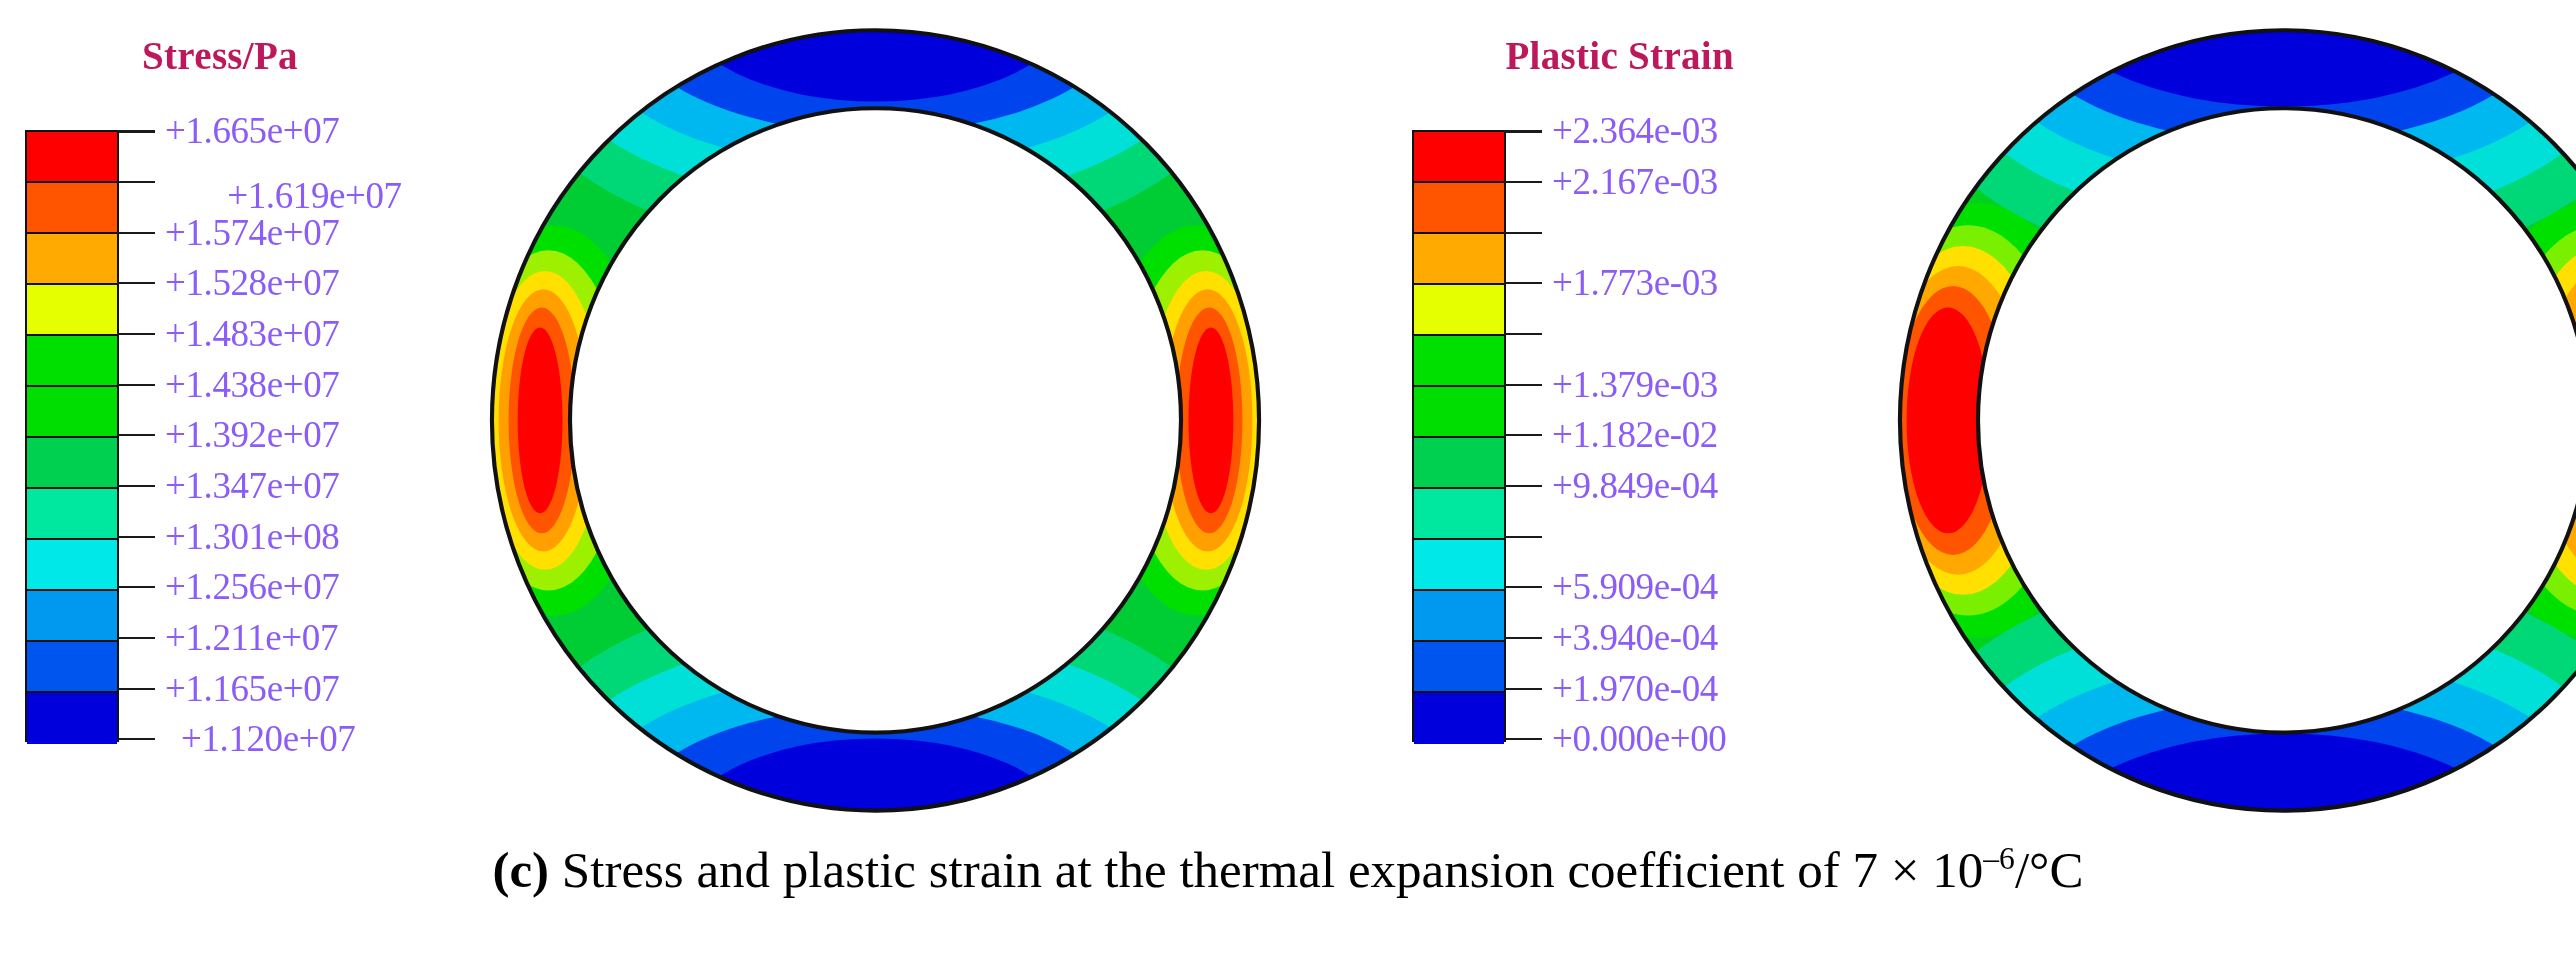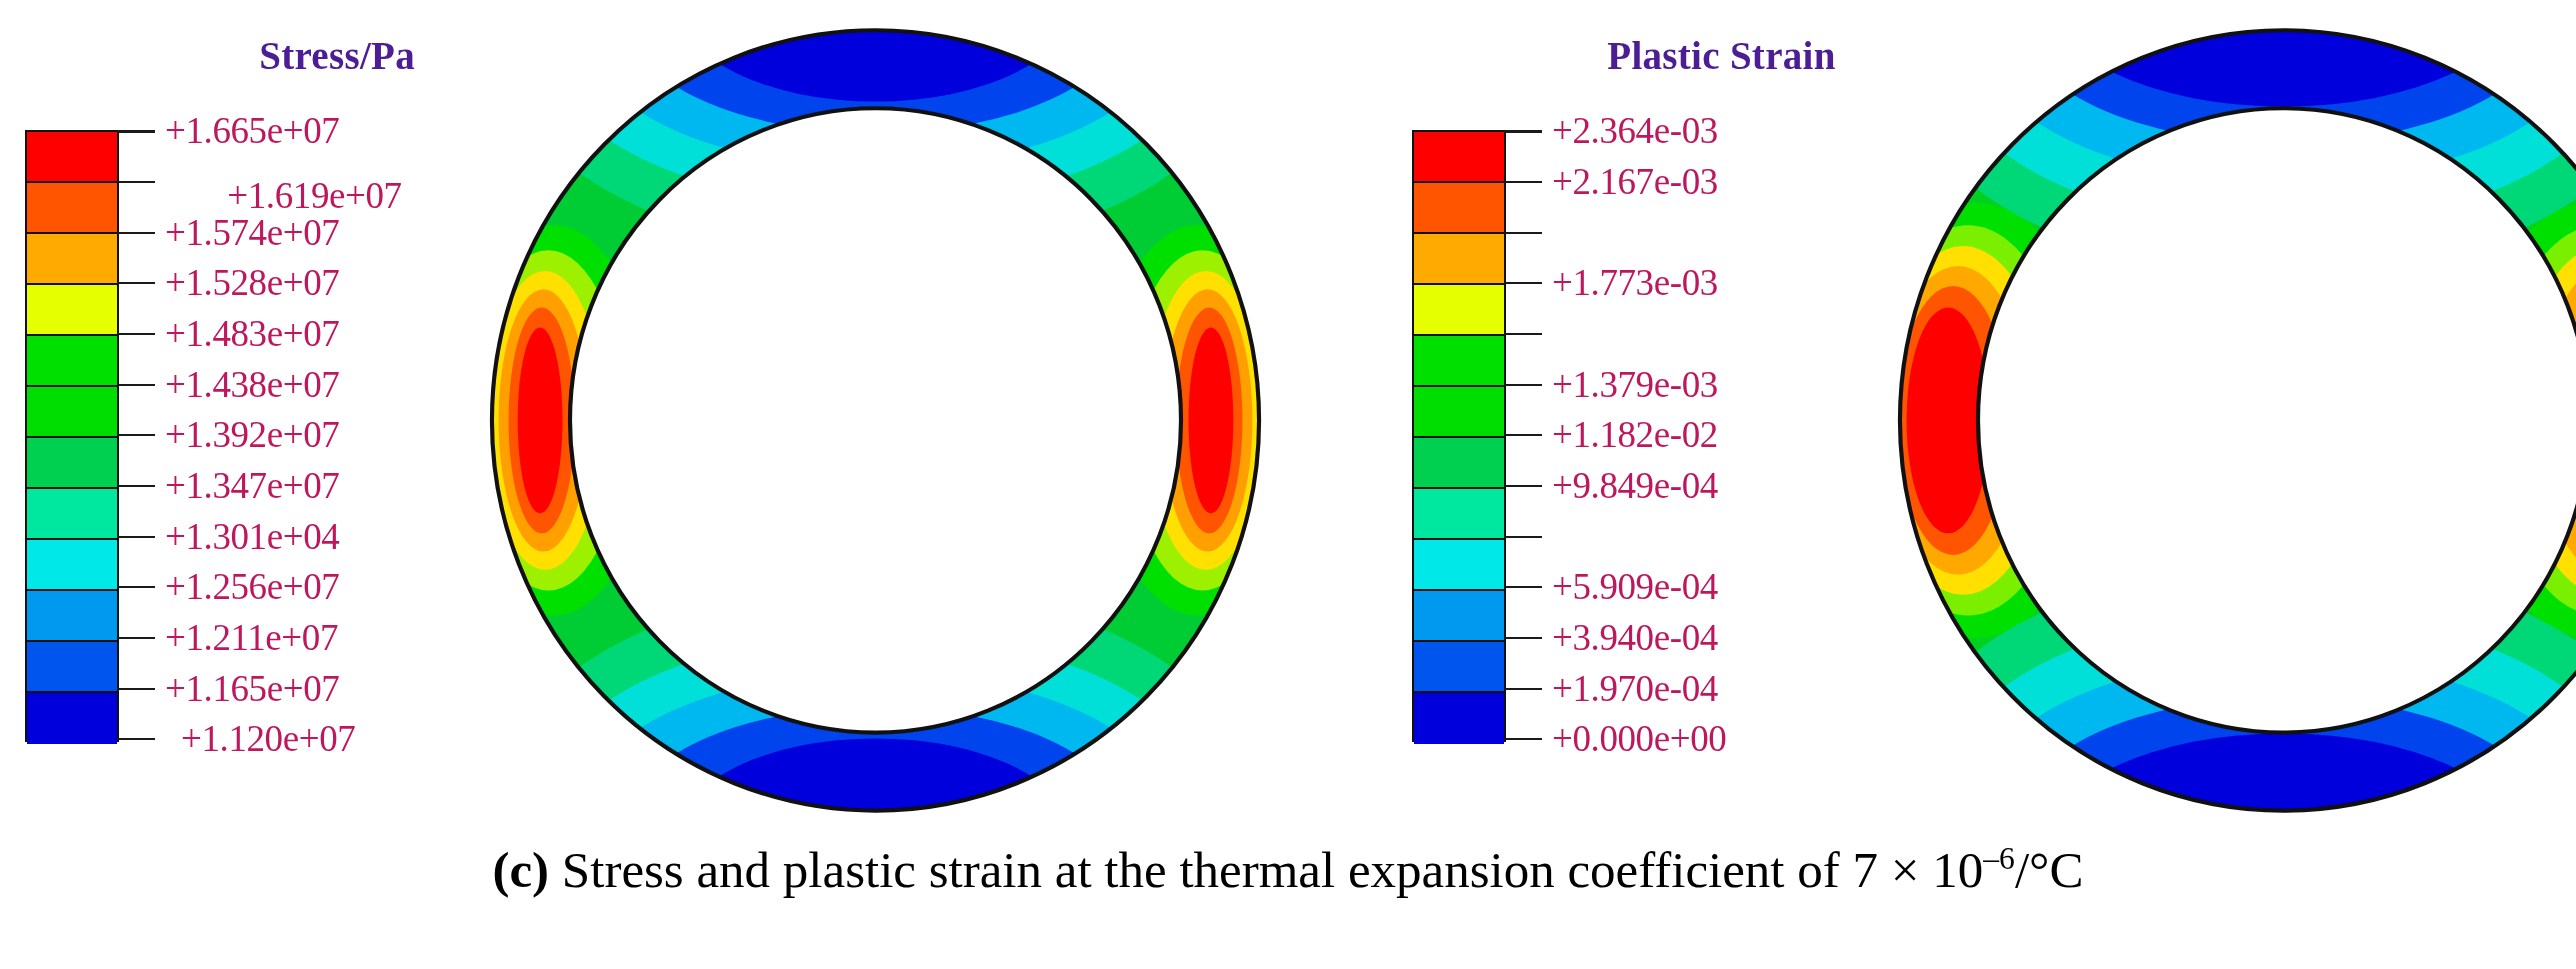--- a/index.html
+++ b/index.html
@@ -13,43 +13,43 @@
   .panel{position:absolute;top:0;height:839px;}
   #panel-stress{left:0;width:1304px;}
   #panel-strain{left:1304px;width:1272px;}
 
   
   .legend{position:absolute;top:0;}
   #legend-stress{left:25px;width:432px;}
   #legend-strain{left:108px;width:432px;}
 
   .legend-title{
-    position:absolute;top:33px;left:0;width:390px;text-align:right;
-    font-size:39px;font-weight:bold;letter-spacing:0.3px;color:#4c1d95;
+    position:absolute;top:33px;left:0;width:390px;text-align:center;
+    font-size:39px;font-weight:bold;letter-spacing:0.3px;color:#be185d;
     font-family:"Liberation Serif","DejaVu Serif",serif;
     white-space:nowrap;
   }
   #legend-strain .legend-title{width:432px;left:-8.3px;}
 
   .legend-body{position:absolute;top:130px;left:0;}
 
   .colorbar{
     position:absolute;left:0;top:0;width:90px;
     border:2.5px solid #111;box-sizing:content-box;
   }
   .cb-band{width:90px;height:51px;border-bottom:2.5px solid #111;box-sizing:border-box;}
   .cb-band:last-child{border-bottom:none;}
 
   .ticks{position:absolute;left:92px;top:-2.5px;width:38px;}
   .tick{position:absolute;left:0;width:38px;height:2.5px;background:#1a1a1a;}
 
   .labels{position:absolute;left:140px;top:-2.5px;width:299px;}
   .tick-label{
     position:absolute;left:0;width:299px;
-    font-size:37px;line-height:37px;color:#be185d;
+    font-size:37px;line-height:37px;color:#8b5cf6;
     font-family:"Liberation Serif","DejaVu Serif",serif;
     white-space:nowrap;letter-spacing:-0.4px;
     transform:translateY(-50%);
   }
 
   
   .ring-wrap{position:absolute;}
   #ring-stress{left:477px;top:15px;width:797px;height:810px;}
   #ring-strain{left:581px;top:15px;width:797px;height:810px;}
 
@@ -106,21 +106,21 @@
           </div>
         <div class="labels" style="height: 613px;">
             <div class="tick-label" style="top: 2.5px;">+1.665e+07</div>
             <div class="tick-label" style="top: 67px; text-align: center;">+1.619e+07</div>
             <div class="tick-label" style="top: 104px;">+1.574e+07</div>
             <div class="tick-label" style="top: 154px;">+1.528e+07</div>
             <div class="tick-label" style="top: 205px;">+1.483e+07</div>
             <div class="tick-label" style="top: 256px;">+1.438e+07</div>
             <div class="tick-label" style="top: 306px;">+1.392e+07</div>
             <div class="tick-label" style="top: 357px;">+1.347e+07</div>
-            <div class="tick-label" style="top: 408px;">+1.301e+04</div>
+            <div class="tick-label" style="top: 408px;">+1.301e+08</div>
             <div class="tick-label" style="top: 458px;">+1.256e+07</div>
             <div class="tick-label" style="top: 509px;">+1.211e+07</div>
             <div class="tick-label" style="top: 560px;">+1.165e+07</div>
             <div class="tick-label" style="top: 610px; margin-left: 16px;">+1.120e+07</div>
           </div>
       </div>
     </div>
 
     <div class="ring-wrap" id="ring-stress">
       <svg class="ring-svg" viewBox="0 0 960 975" preserveAspectRatio="xMidYMid meet">

